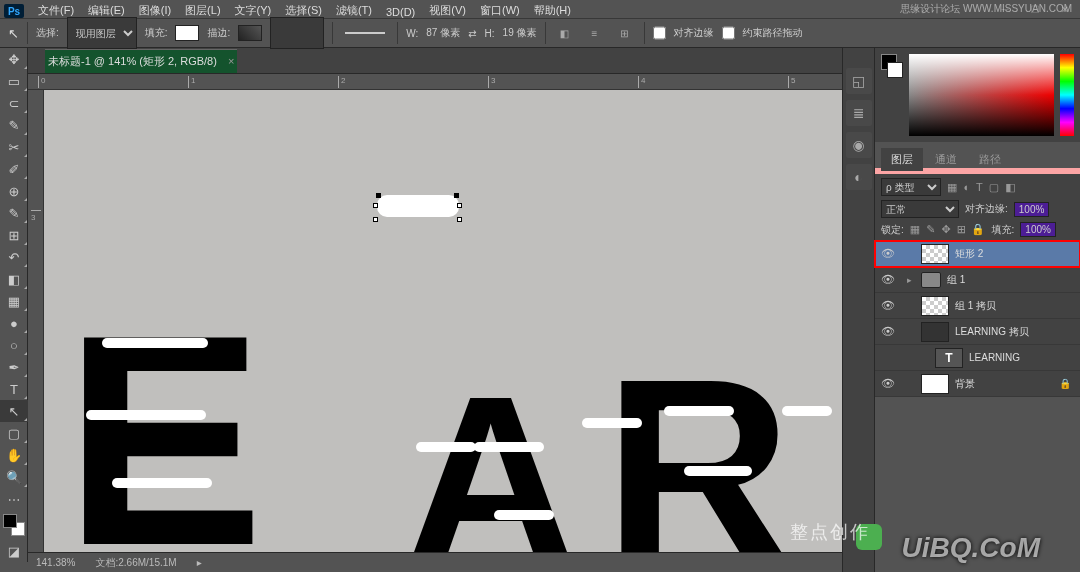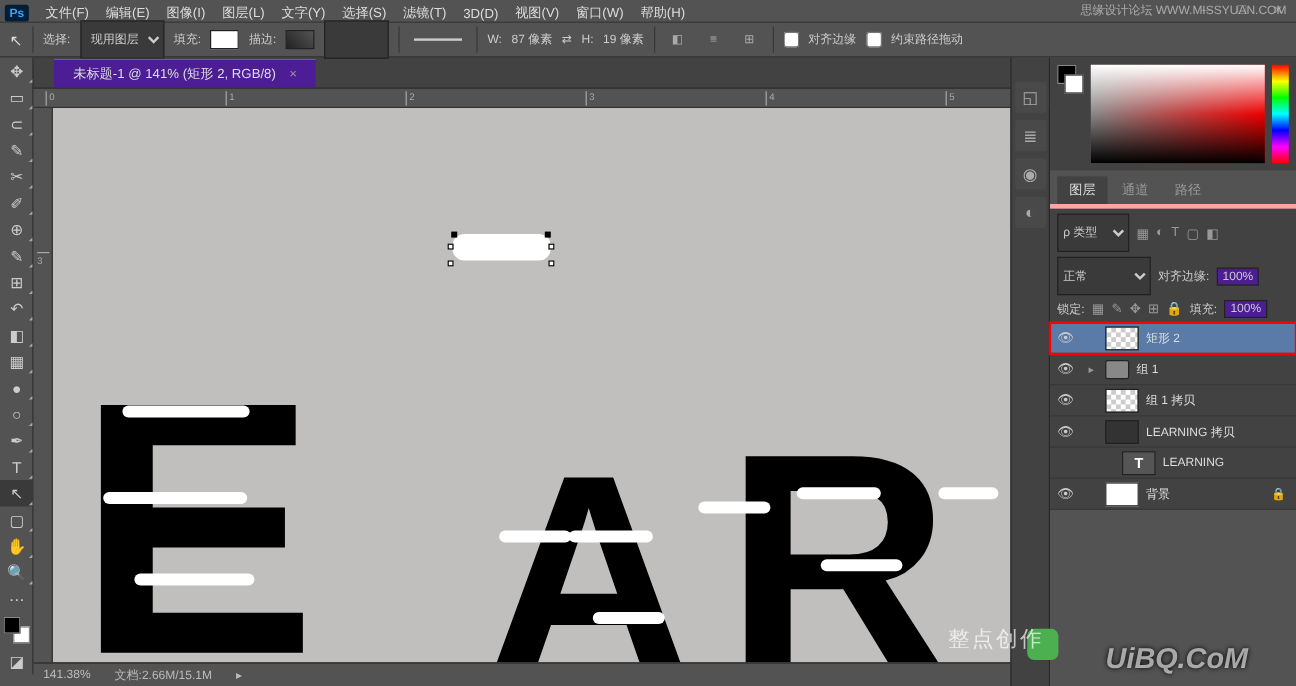--- a/index.html
+++ b/index.html
@@ -10,21 +10,21 @@
 .win-controls{position:absolute;top:0;right:0;display:flex}
 .win-controls div{width:30px;height:18px;display:flex;align-items:center;justify-content:center;color:#888;font-size:10px}
 .optbar{height:30px;background:#535353;border-top:1px solid #383838;border-bottom:1px solid #282828;display:flex;align-items:center;padding:0 8px;gap:8px;font-size:10px}
 .optbar .cursor{font-size:13px;color:#ddd}
 .optbar select,.optbar input{background:#3a3a3a;border:1px solid #222;color:#ccc;font-size:10px;height:32px;padding:0 4px}
 .optbar .sw{width:24px;height:16px;background:#fff;border:1px solid #222}
 .optbar .sw.dark{background:linear-gradient(45deg,#222,#555)}
 .optbar .sep{width:1px;height:22px;background:#383838}
 .optbar .ibtn{width:22px;height:20px;display:flex;align-items:center;justify-content:center;color:#aaa}
 .doctab{height:26px;background:#424242;border-bottom:1px solid #282828;display:flex;align-items:center;padding-left:45px}
-.doctab .tab{background:#4c1d95;padding:4px 16px;font-size:11px;color:#ddd;border-top:1px solid #666}
+.doctab .tab{background:#14532d;padding:4px 3px;font-size:11px;color:#ddd;border-top:1px solid #666}
 .doctab .tab .x{margin-left:8px;color:#999}
 .toolbox{position:absolute;left:0;top:48px;width:28px;background:#535353;display:flex;flex-direction:column;border-right:1px solid #282828}
 .toolbox .t{width:28px;height:22px;display:flex;align-items:center;justify-content:center;color:#ccc;font-size:13px;position:relative}
 .toolbox .t.sel{background:#3a3a3a}
 .toolbox .t .tri{position:absolute;bottom:1px;right:1px;width:0;height:0;border-left:3px solid transparent;border-bottom:3px solid #aaa}
 .fgbg{margin:4px 3px;position:relative;width:22px;height:22px}
 .fgbg .bg{position:absolute;bottom:0;right:0;width:14px;height:14px;background:#fff;border:1px solid #888}
 .fgbg .fg{position:absolute;top:0;left:0;width:14px;height:14px;background:#000;border:1px solid #888}
 .ruler-h{position:absolute;left:28px;top:74px;right:206px;height:16px;background:#535353;border-bottom:1px solid #333;overflow:hidden}
 .ruler-h .mk{position:absolute;top:2px;height:12px;border-left:1px solid #aaa;color:#aaa;font-size:8px;padding-left:2px}
@@ -43,39 +43,39 @@
 .dock .d{width:26px;height:26px;margin:0 auto;display:flex;align-items:center;justify-content:center;color:#aaa;font-size:14px;background:#494949;border-radius:2px}
 .panel-tabs{height:24px;display:flex;align-items:flex-end;padding-left:6px;gap:2px;border-bottom:1px solid #282828}
 .panel-tabs .pt{padding:4px 10px;font-size:11px;color:#999}
 .panel-tabs .pt.act{background:#424242;color:#ddd}
 .color-panel{background:#424242;padding:6px;display:flex;gap:6px;height:94px}
 .color-panel .swatches{width:22px}
 .color-panel .swatches .bgc{width:16px;height:16px;background:#fff;border:1px solid #222;margin-top:-8px;margin-left:6px}
 .color-panel .swatches .fgc{width:16px;height:16px;background:#000;border:1px solid #888}
 .color-panel .picker{flex:1;background:linear-gradient(to bottom,rgba(255,255,255,1),rgba(255,255,255,0) 50%,rgba(0,0,0,0) 50%,rgba(0,0,0,1)),linear-gradient(to right,#888,#e00);position:relative}
 .color-panel .hue{width:14px;background:linear-gradient(to bottom,#f00,#ff0,#0f0,#0ff,#00f,#f0f,#f00)}
-.layers-head{height:26px;display:flex;align-items:flex-end;padding-left:6px;border-bottom:4px solid #fca5a5;margin-top:6px}
+.layers-head{height:26px;display:flex;align-items:flex-start;padding-left:6px;border-bottom:6px solid #fca5a5;margin-top:6px}
 .layers-opts{background:#424242;padding:4px 6px;display:flex;flex-direction:column;gap:4px;font-size:10px}
 .layers-opts .row{display:flex;align-items:center;gap:6px}
-.layers-opts select{background:#3a3a3a;border:1px solid #222;color:#ccc;font-size:10px;height:32px;flex:0 0 auto}
+.layers-opts select{background:#3a3a3a;border:1px solid #222;color:#ccc;font-size:10px;height:18px;flex:0 0 auto}
 .layers-opts .icons{display:flex;gap:6px;color:#999;font-size:11px}
 .layers-opts .val{background:#4c1d95;border:1px solid #222;padding:1px 4px}
 .layer-list{background:#424242}
 .layer{height:26px;display:flex;align-items:center;gap:6px;padding:0 6px;border-bottom:1px solid #383838;position:relative}
 .layer.sel{background:#5a7aa8}
 .layer .eye{width:14px;color:#ccc;font-size:11px}
 .layer .arrow{color:#999;font-size:9px;width:8px}
 .layer .thumb{width:28px;height:20px;background:#fff;border:1px solid #222}
 .layer .thumb.checker{background:repeating-conic-gradient(#ccc 0 25%,#fff 0 50%) 0 0/8px 8px}
 .layer .thumb.folder{width:20px;height:16px;background:#888;border-radius:2px}
 .layer .thumb.txt{background:#555;color:#fff;display:flex;align-items:center;justify-content:center;font-size:12px;font-weight:bold}
 .layer .lname{font-size:10px;color:#ddd}
 .layer .lock{position:absolute;right:8px;color:#aaa;font-size:10px}
 .layer.hl{outline:2px solid #f00;outline-offset:-1px}
-.watermark{position:absolute;right:40px;bottom:8px;color:rgba(255,255,255,0.6);font-size:24px;font-style:italic;font-family:Arial;font-weight:bold;text-shadow:0 0 4px #000}
+.watermark{position:absolute;right:40px;bottom:8px;color:rgba(255,255,255,0.6);font-size:28px;font-style:italic;font-family:Arial;font-weight:bold;text-shadow:0 0 4px #000}
 .wm2{position:absolute;right:8px;top:2px;color:rgba(255,255,255,0.5);font-size:10px}
 .wm3{position:absolute;right:210px;bottom:28px;color:rgba(255,255,255,0.7);font-size:18px;letter-spacing:2px}
 .wechat{position:absolute;right:198px;bottom:22px;width:26px;height:26px;background:#4caf50;border-radius:6px}
 </style>
 </head>
 <body>
 
 <div class="menubar">
   <div class="ps-logo">Ps</div>
   <span>文件(F)</span>

